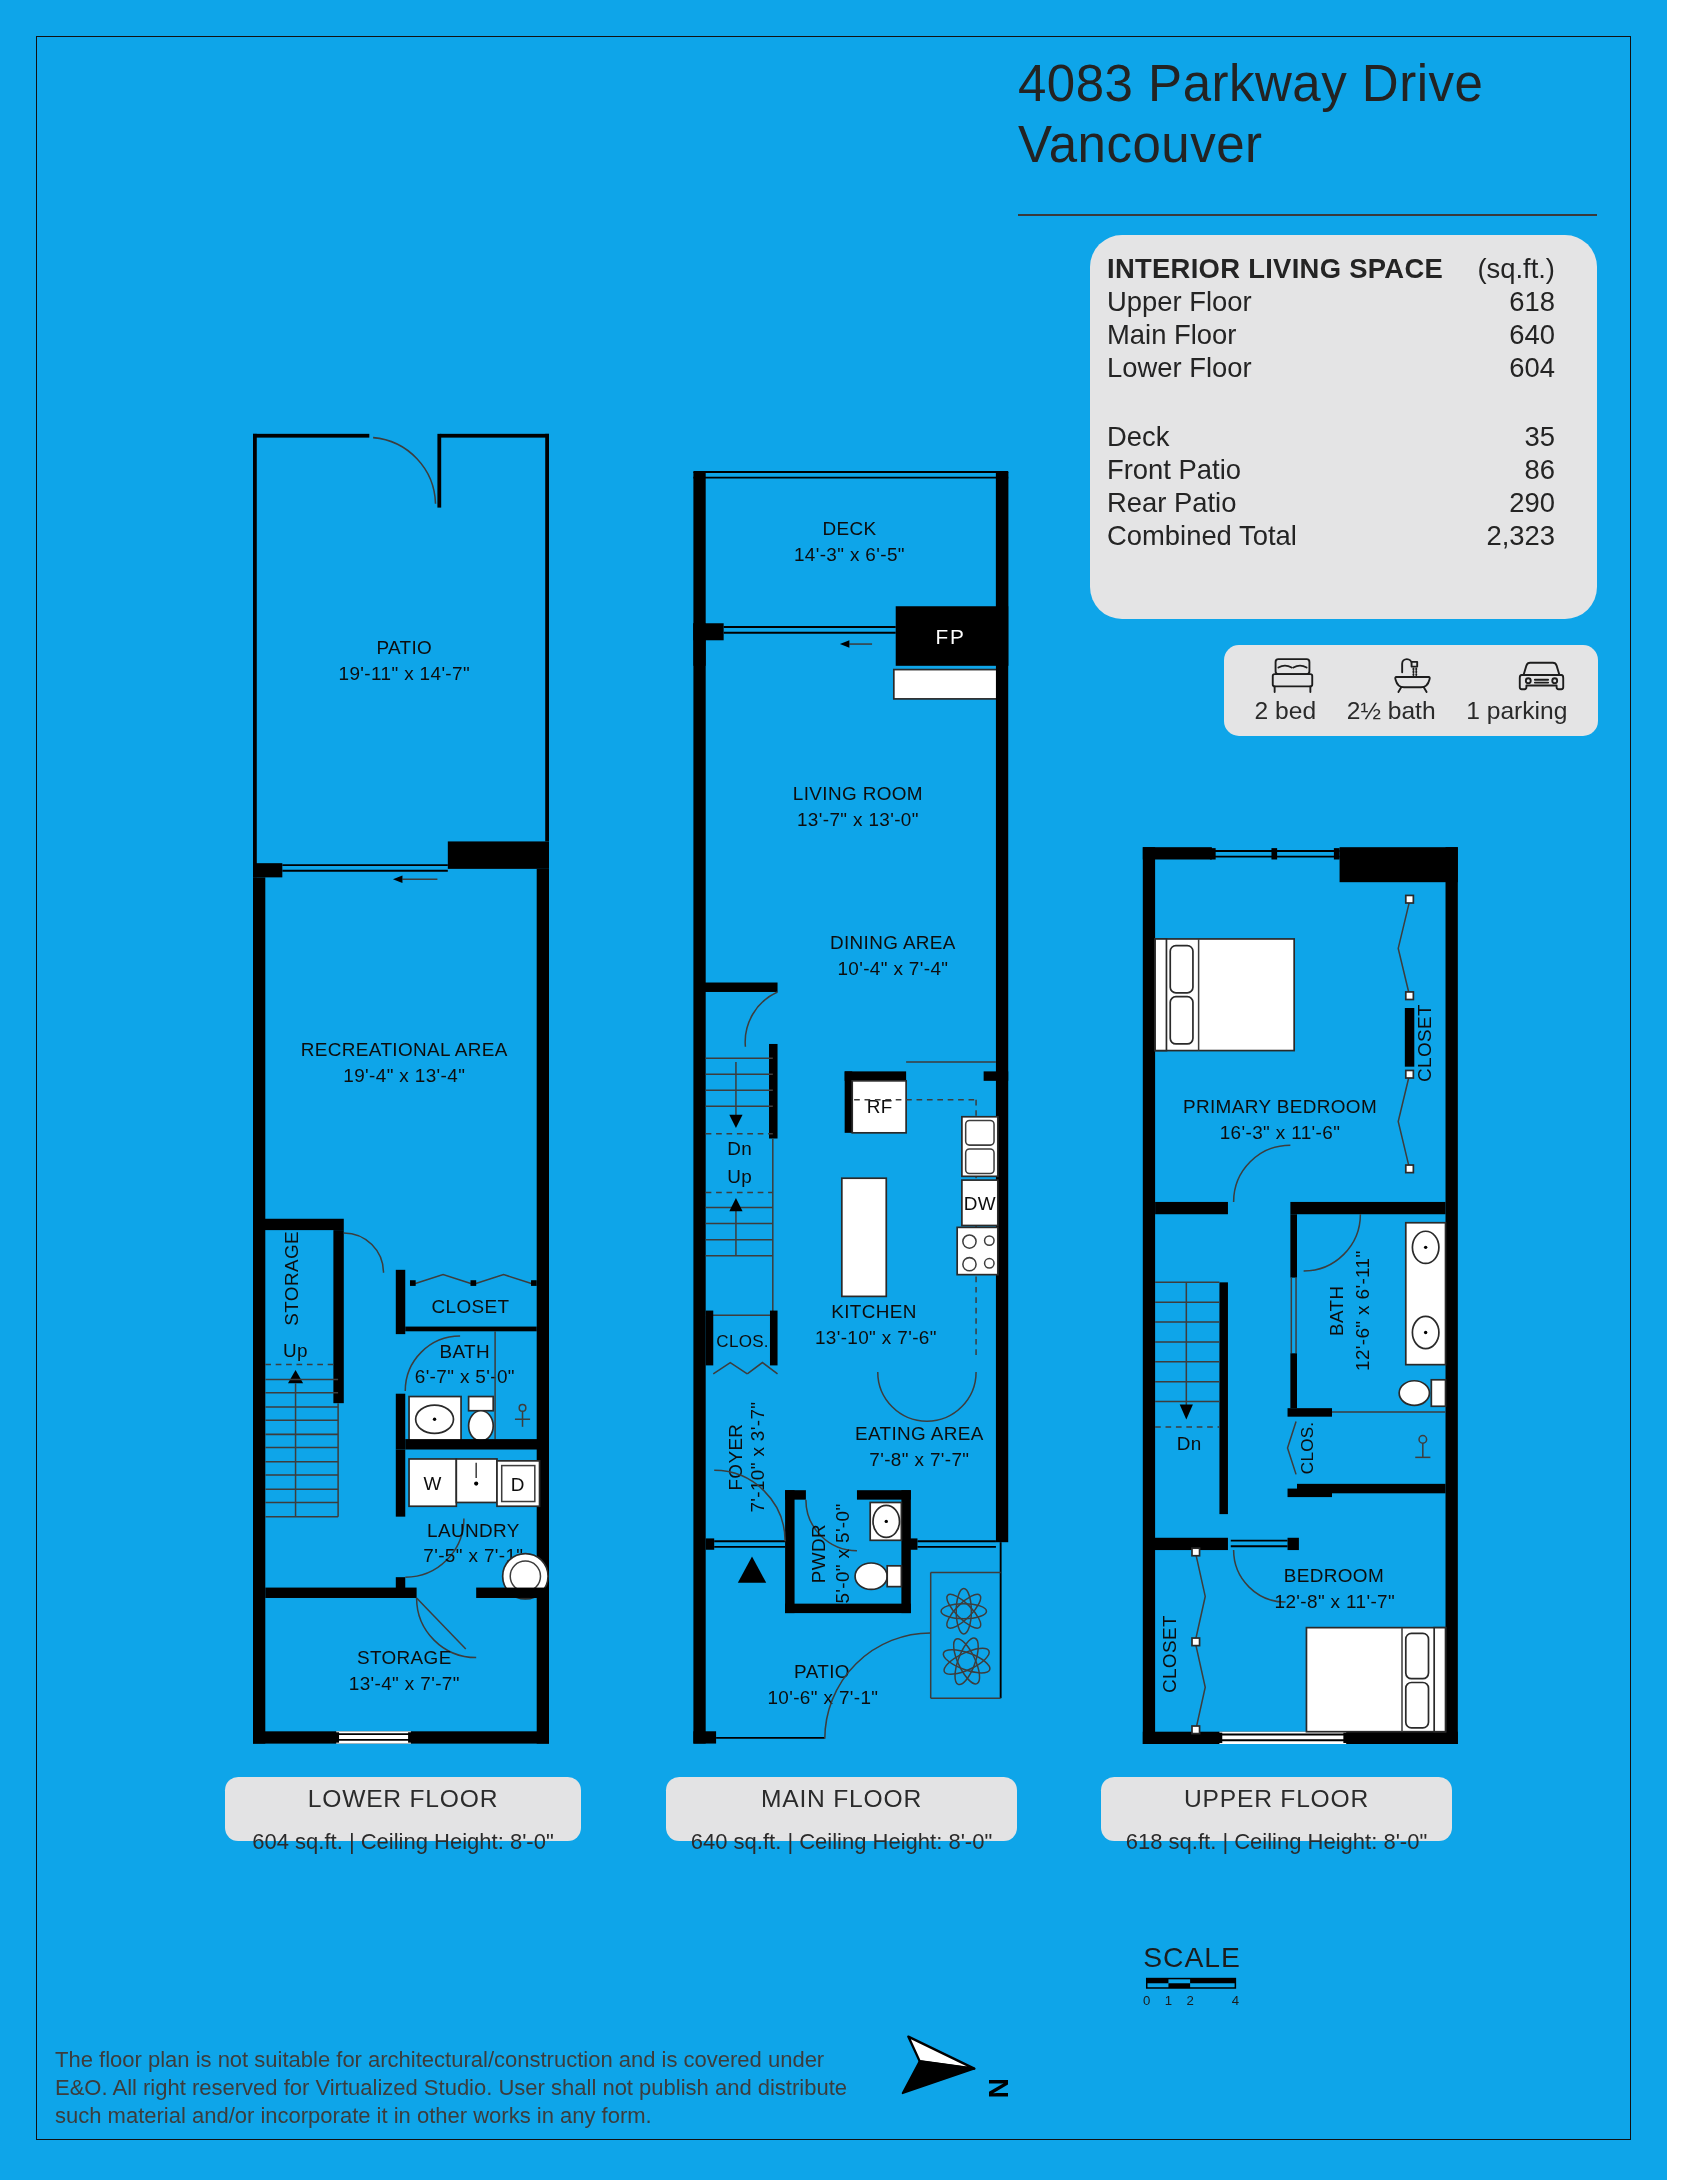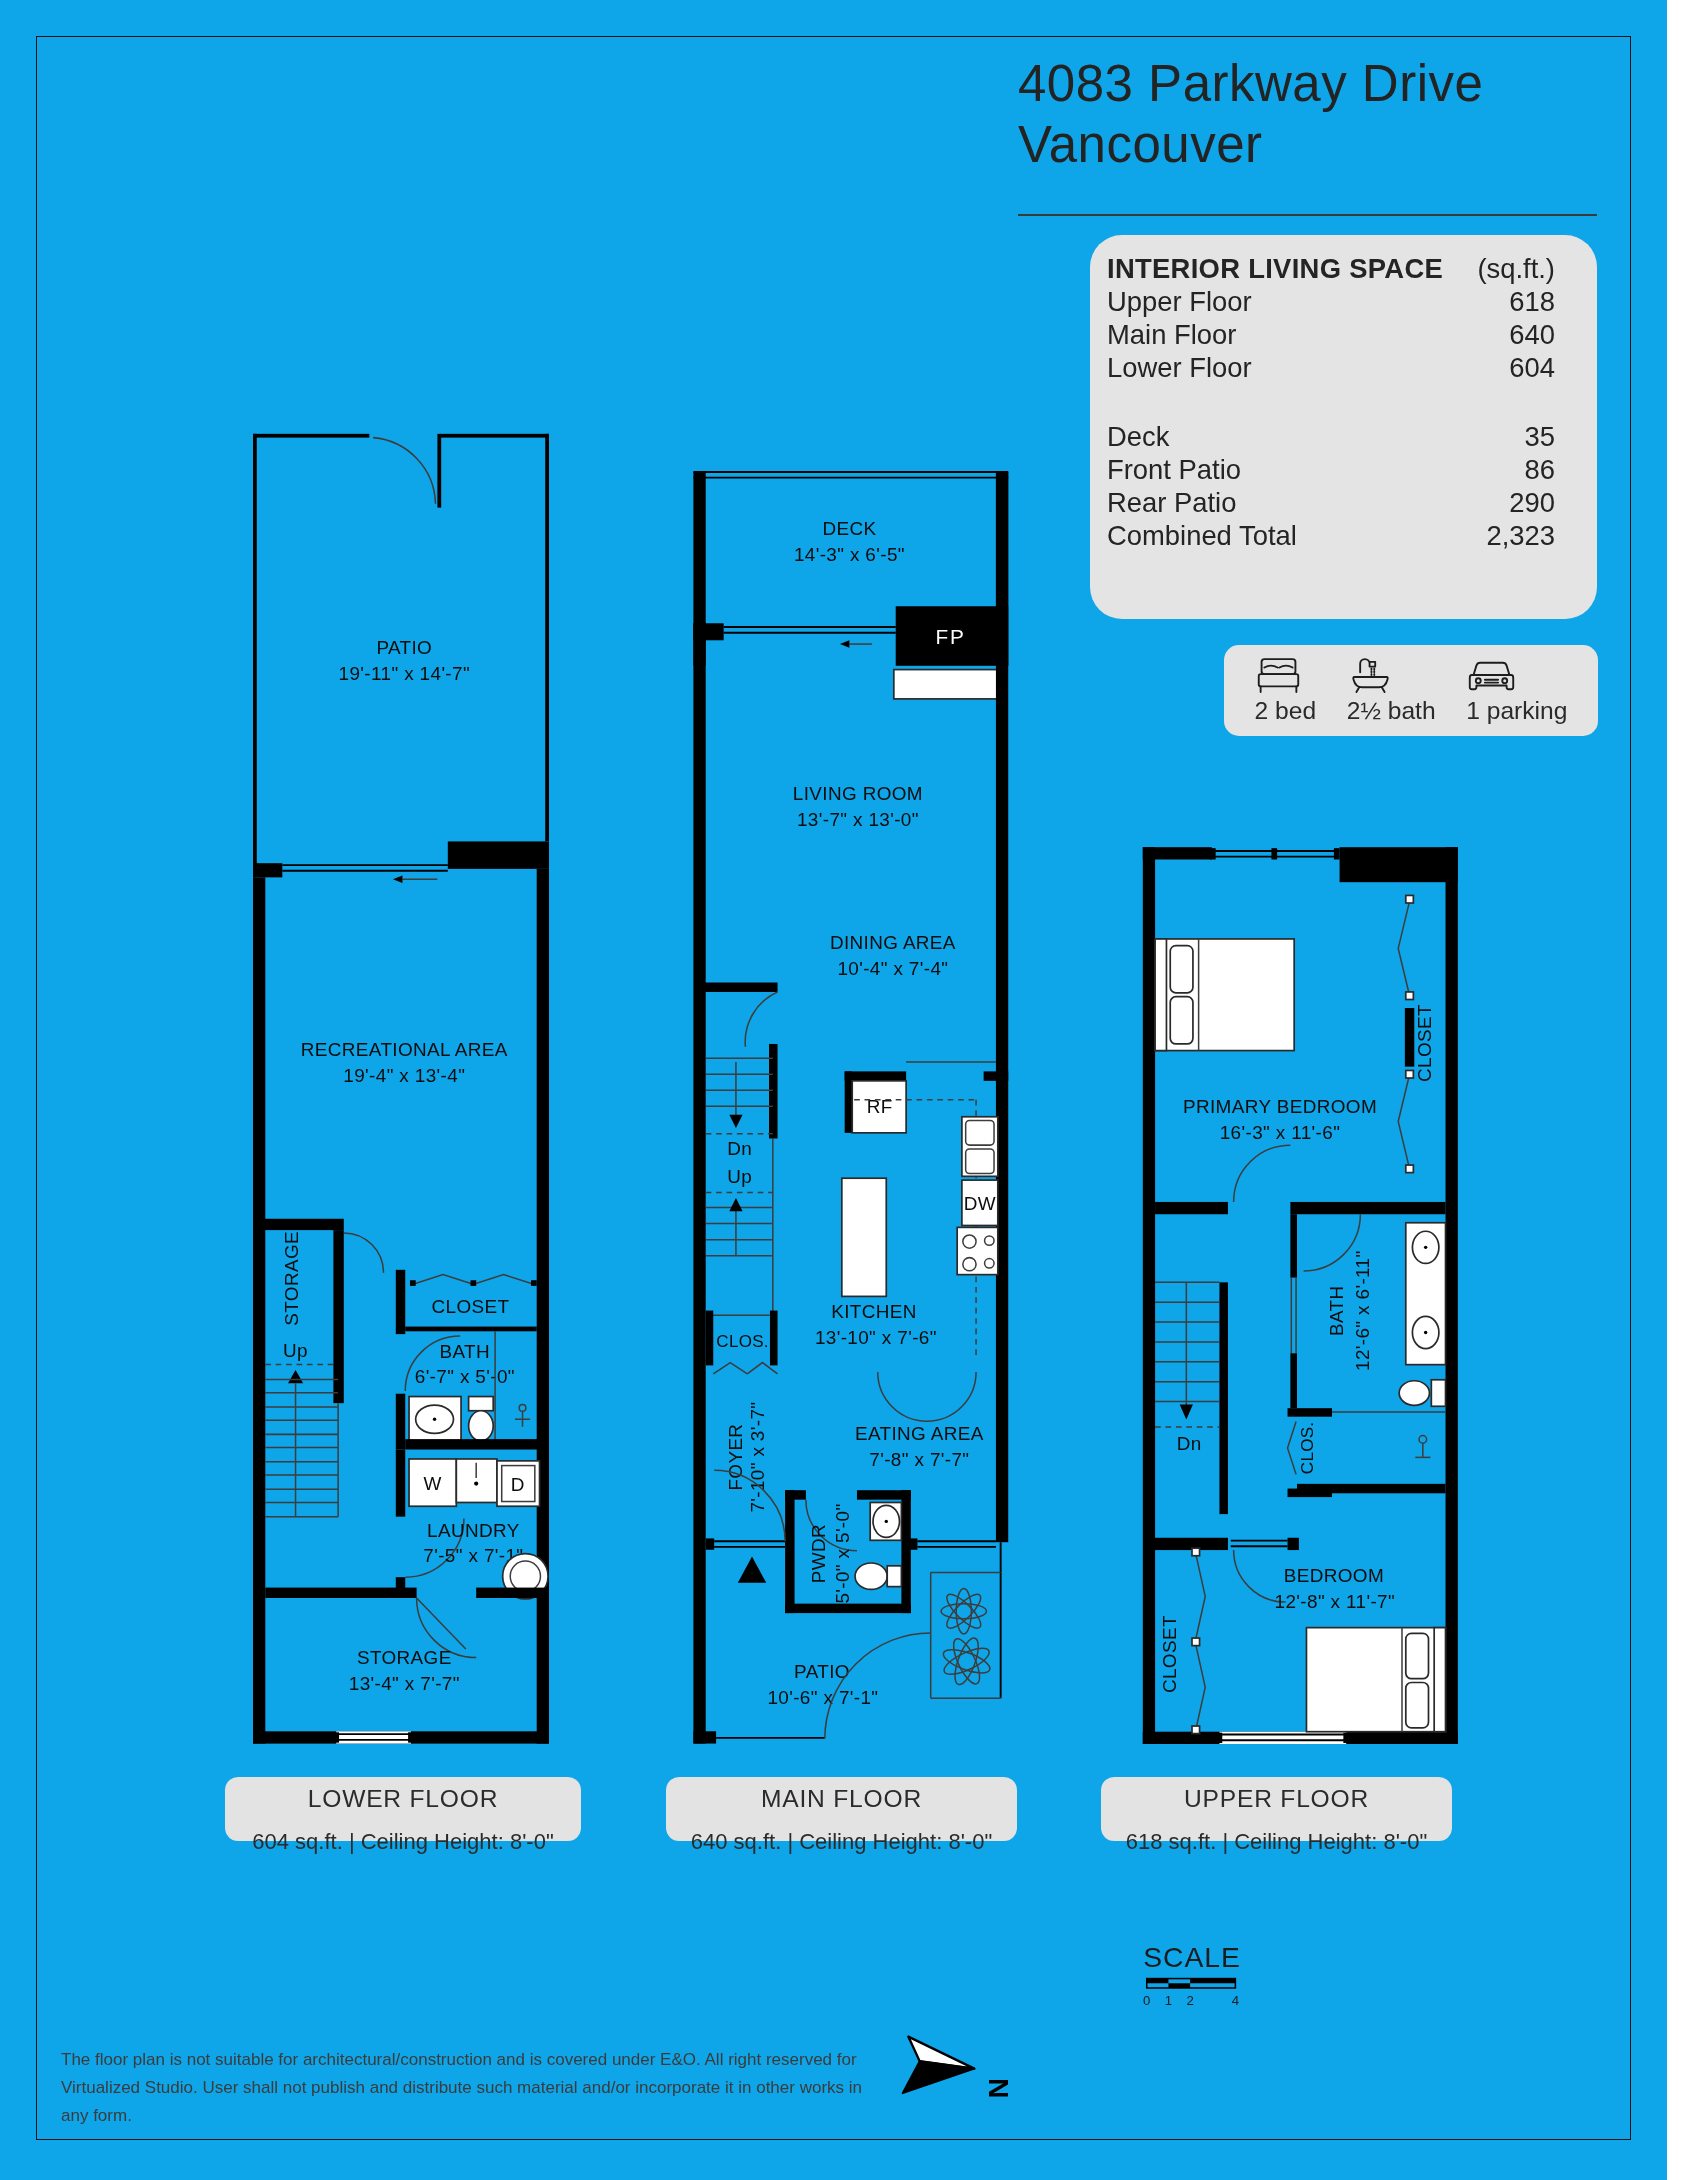--- a/index.html
+++ b/index.html
@@ -12,41 +12,41 @@
   .rule{position:absolute;left:1018px;top:214px;width:579px;height:1.9px;background:#3a3a3a;}
   
   .panel{position:absolute;left:1090px;top:235px;width:507px;height:384px;background:#e4e4e5;
          border-radius:32px;box-sizing:border-box;padding:17px 42px 0 17px;font-size:27.4px;color:#242424;}
   .prow{display:flex;justify-content:space-between;line-height:33px;}
   .phead{font-weight:bold;letter-spacing:0.3px;}
   .pgap{height:36px;}
   
   .features{position:absolute;left:1224px;top:645px;width:374px;height:91px;background:#e4e4e5;
             border-radius:15px;display:flex;align-items:center;justify-content:space-evenly;}
-  .feat{display:flex;flex-direction:column;align-items:flex-start;}
+  .feat{display:flex;flex-direction:column;align-items:flex-end;}
   .feat .lbl{font-size:24.6px;color:#2a2a2a;margin-top:0.9px;}
   .ficon{stroke:#1d1d1d;fill:none;stroke-width:2;stroke-linecap:round;stroke-linejoin:round;}
   
   svg{display:block;}
   .w{fill:#000;stroke:none;}
   .ln{stroke:#000;stroke-width:2;fill:none;}
   .lt{stroke:#3d3d3d;stroke-width:1.6;fill:none;}
   .fx{stroke:#2a2a2a;stroke-width:1.8;fill:#fff;}
   .dash{stroke:#3d3d3d;stroke-width:1.6;fill:none;stroke-dasharray:6 5;}
   .blk{fill:#000;}
   text.pt{font-family:"Liberation Sans",sans-serif;font-size:20px;fill:#0d0d0d;letter-spacing:.4px;}
   text.sm{font-family:"Liberation Sans",sans-serif;font-size:18px;fill:#0d0d0d;letter-spacing:.3px;}
   text.fp{font-family:"Liberation Sans",sans-serif;font-size:22px;fill:#fff;letter-spacing:2px;}
   
   .flabel{position:absolute;height:64px;background:#e3e3e4;border-radius:13.2px;text-align:center;
           box-sizing:border-box;padding-top:7.6px;color:#2b2b2b;}
   .flabel .n{font-size:24.6px;letter-spacing:0.8px;}
   .flabel .d{font-size:22px;margin-top:16px;}
   
-  .disclaimer{position:absolute;left:61px;top:2046px;width:814px;font-size:17px;
+  .disclaimer{position:absolute;left:55px;top:2046px;width:814px;font-size:22px;
               line-height:28px;color:#3c3c3c;}
   .scaleblock{position:absolute;left:1126px;top:1937px;}
   .north{position:absolute;left:897px;top:2010px;}
 </style>
 </head>
 <body>
 
 <div class="page">
   <div class="frame"></div>
 

